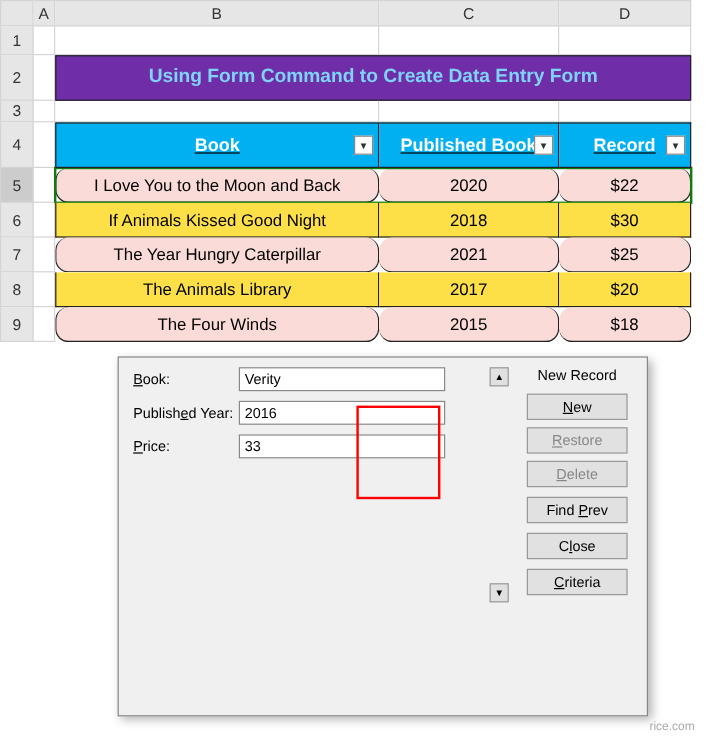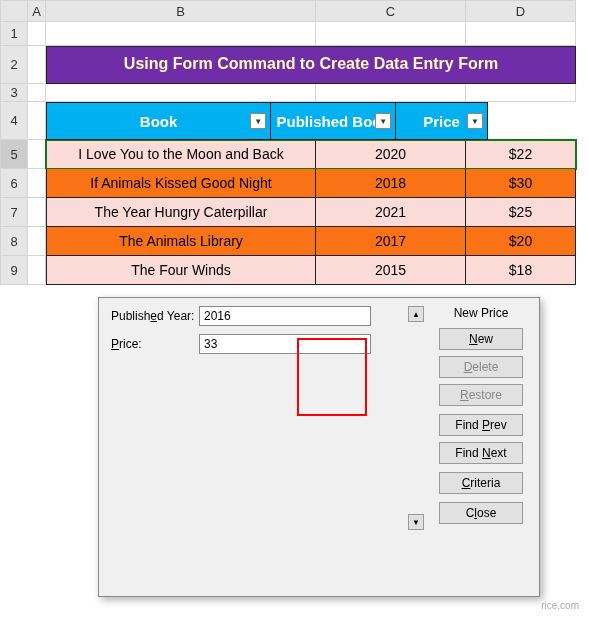--- a/index.html
+++ b/index.html
@@ -16,36 +16,36 @@
     
     .row { display: flex; }
     .row-head { width: 28px; background: #e6e6e6; border: 1px solid #d4d4d4; border-top: none; text-align: center; font-size: 13px; color: #333; display: flex; align-items: center; justify-content: center; }
     .row-head.sel { background: #ccc; }
     .r1 { height: 24px; }
     .r2 { height: 38px; }
     .r3 { height: 18px; }
     .rh { height: 38px; }
     .rd { height: 29px; }
     
-    .title-bar { width: 530px; margin-left: 0; background: #6F2DA8; color: #fef9c3; font-weight: bold; font-size: 16px; border: 1px solid #222; text-align: center; padding: 8px; }
-    
-    .table-wrap { margin-left: 0; width: 442px; }
+    .title-bar { width: 530px; margin-left: 0; background: #6F2DA8; color: #7dd3fc; font-weight: bold; font-size: 16px; border: 1px solid #222; text-align: center; padding: 8px; }
+    
+    .table-wrap { margin-left: 0; width: 530px; text-decoration: underline; }
     .thead { display: flex; }
     .th { background: #00B0F0; color: #fff; font-weight: bold; font-size: 15px; display: flex; align-items: center; justify-content: center; position: relative; border: 1px solid #222; height: 38px; }
     .th.b { width: 270px; }
     .th.c { width: 150px; border-left: none; }
     .th.d { width: 110px; border-left: none; }
     .drop { position: absolute; right: 4px; width: 16px; height: 16px; background: #fff; border: 1px solid #888; display: flex; align-items: center; justify-content: center; font-size: 8px; color: #333; }
     .tbody .tr { display: flex; height: 29px; }
     .td { border: 1px solid #222; border-top: none; display: flex; align-items: center; justify-content: center; font-size: 14px; }
     .td.b { width: 270px; }
     .td.c { width: 150px; border-left: none; }
     .td.d { width: 110px; border-left: none; }
-    .tr.odd .td { background: #FADBD8; }
-    .tr.even .td { background: #f97316; }
+    .tr.odd .td { background: #FADBD8; border-radius: 11px; }
+    .tr.even .td { background: #fde047; }
     .tr.selected { outline: 2px solid #107C10; outline-offset: -1px; }
     
     .gridcells { display:flex; }
     .gcell { border-right: 1px solid #d4d4d4; border-bottom: 1px solid #d4d4d4; }
     .gA { width:18px; } .gB{width:270px;} .gC{width:150px;} .gD{width:110px;}
 
     .dialog { position: absolute; left: 98px; top: 297px; width: 442px; height: 300px; background: #f0f0f0; border: 1px solid #888; box-shadow: 3px 3px 8px rgba(0,0,0,.3); font-size: 12px; }
     .dlg-title { display: flex; align-items: center; padding: 6px 8px; }
     .dlg-title-text { flex: 1; }
     .dlg-help { width: 26px; text-align: center; cursor: pointer; }
@@ -111,21 +111,21 @@
       <div class="thead">
         <div class="th b">
           <span>Book</span>
           <span class="drop">▼</span>
         </div>
         <div class="th c">
           <span>Published Book</span>
           <span class="drop">▼</span>
         </div>
         <div class="th d">
-          <span>Price</span>
+          <span>Record</span>
           <span class="drop">▼</span>
         </div>
       </div>
     </div>
   </div>
 
   <div class="row rd">
     <div class="row-head sel">5</div>
     <div class="gcell gA rd"></div>
     <div class="tbody">
@@ -179,40 +179,43 @@
       <div class="td d">$18</div>
     </div>
       </div>
   </div>
 </div>
 
 <div class="dialog">
   <div class="dlg-body">
     <div class="dlg-fields" style="position:relative;">
       <div class="fld">
+        <label><span class="u">B</span>ook:</label>
+        <input type="text" value="Verity" style="">
+      </div>
+      <div class="fld">
         <label>Publish<span class="u">e</span>d Year:</label>
         <input type="text" value="2016" style="">
       </div>
       <div class="fld">
         <label><span class="u">P</span>rice:</label>
         <input type="text" value="33" style="">
       </div>
       <div class="fldgroup-hl"></div>
     </div>
     <div class="dlg-scroll">
       <div class="scroll-btn">▲</div>
       <div style="flex:1"></div>
       <div class="scroll-btn">▼</div>
     </div>
     <div class="dlg-btns">
-      <div class="rec-label">New Price</div>
+      <div class="rec-label">New Record</div>
       <button class="btn"><span class="u">N</span>ew</button>
+      <button class="btn dis"><span class="u">R</span>estore</button>
       <button class="btn dis"><span class="u">D</span>elete</button>
-      <button class="btn dis"><span class="u">R</span>estore</button>
       <button class="btn gap">Find <span class="u">P</span>rev</button>
-      <button class="btn">Find <span class="u">N</span>ext</button>
+      <button class="btn gap">C<span class="u">l</span>ose</button>
       <button class="btn gap"><span class="u">C</span>riteria</button>
-      <button class="btn gap">C<span class="u">l</span>ose</button>
     </div>
   </div>
 </div>
 
 <div class="watermark">rice.com</div>
 
 </body></html>

